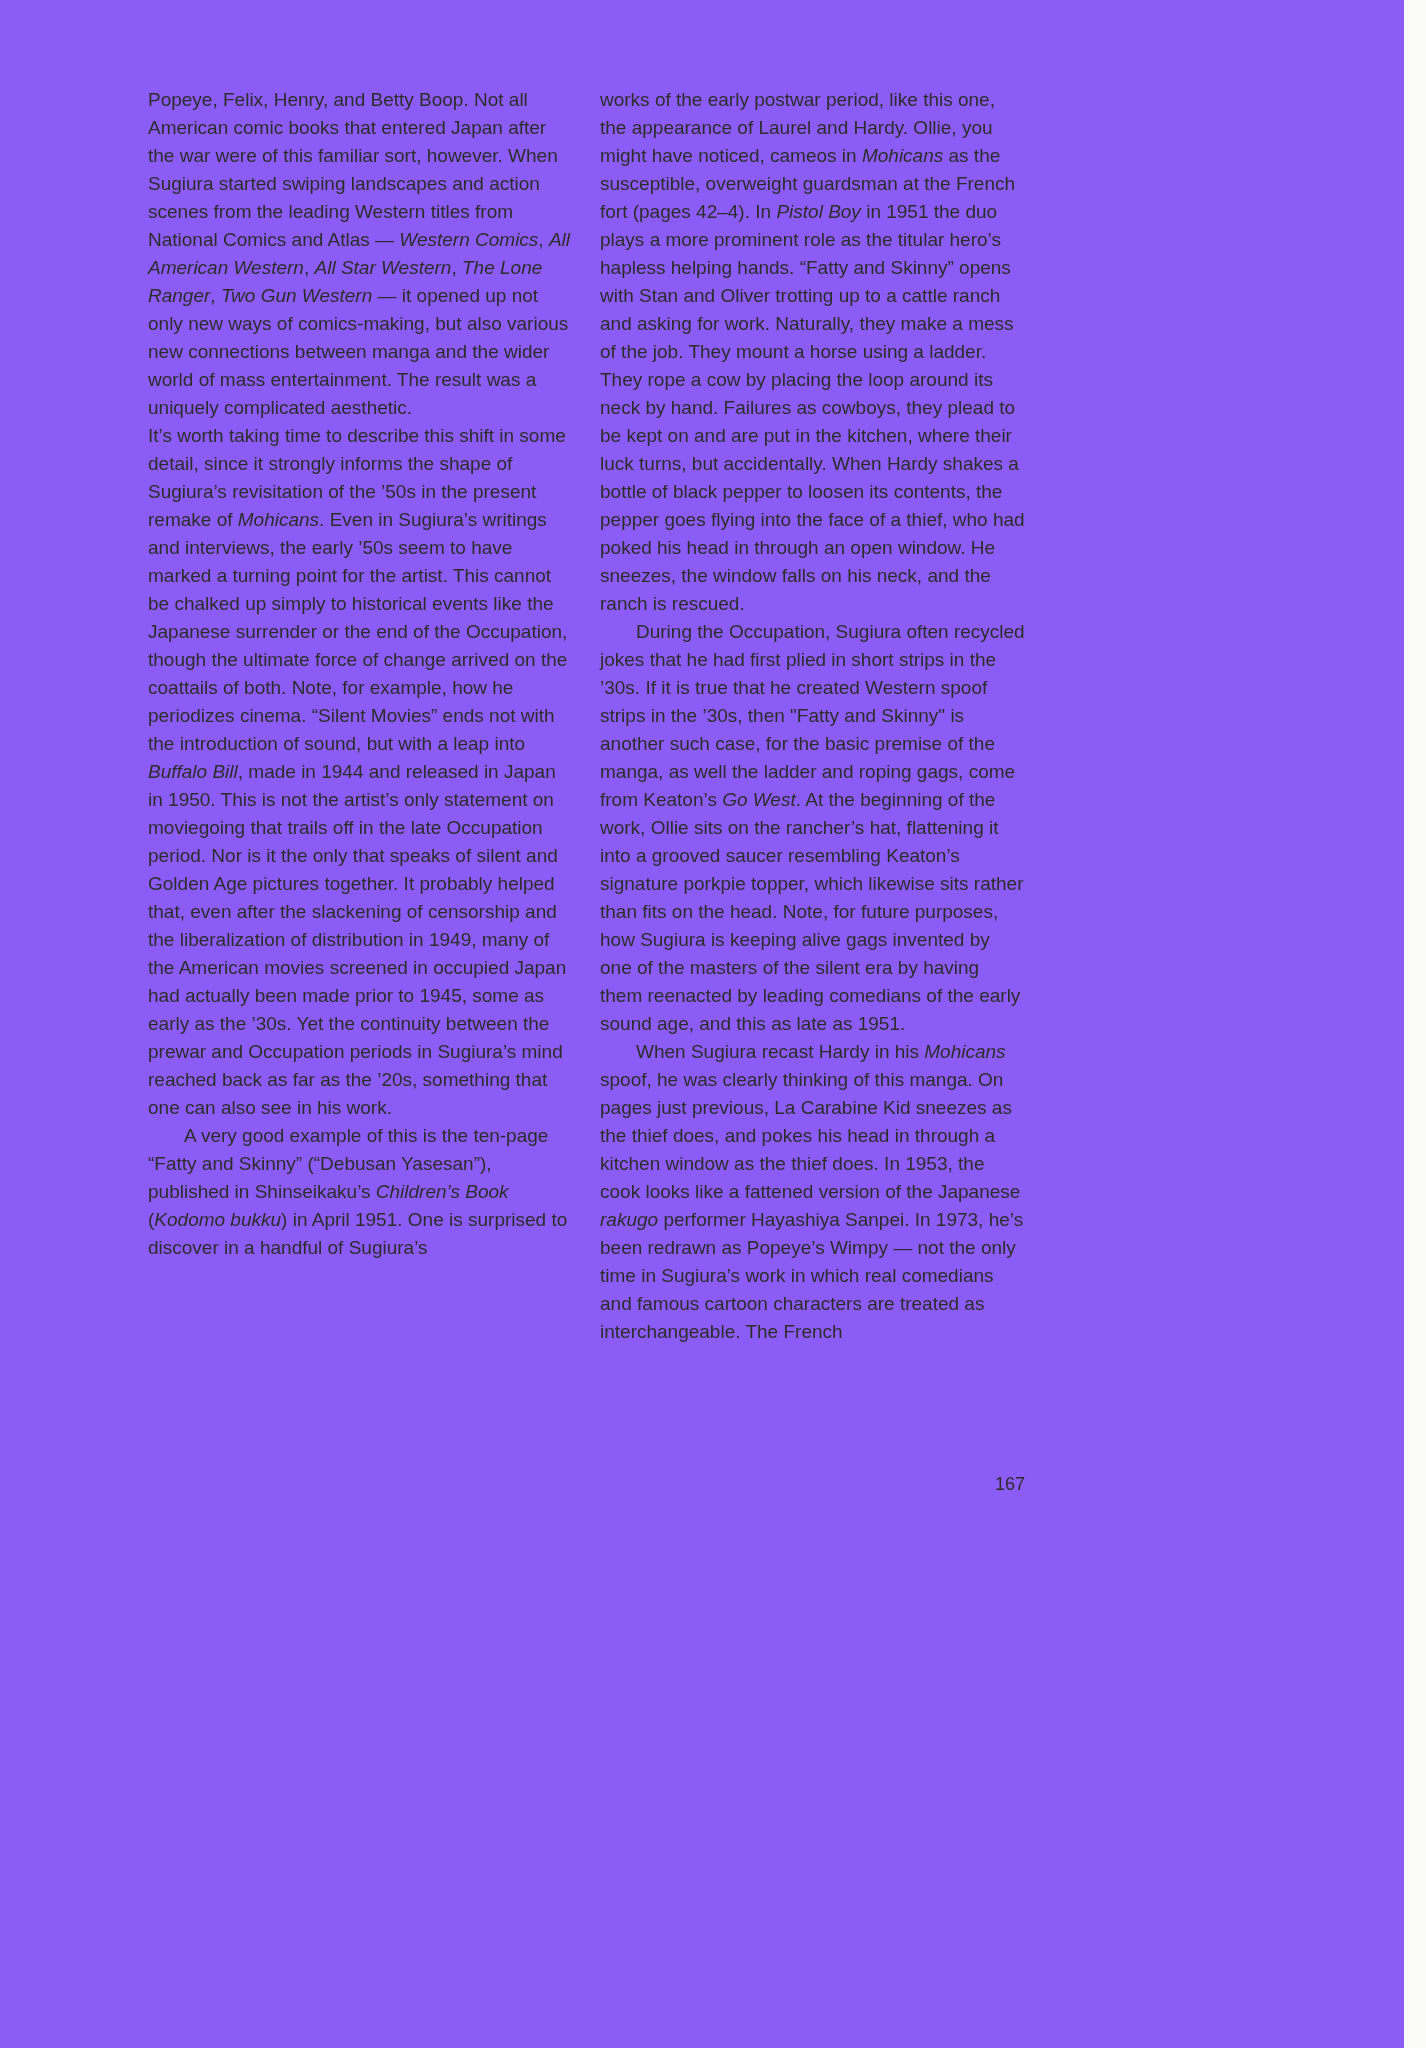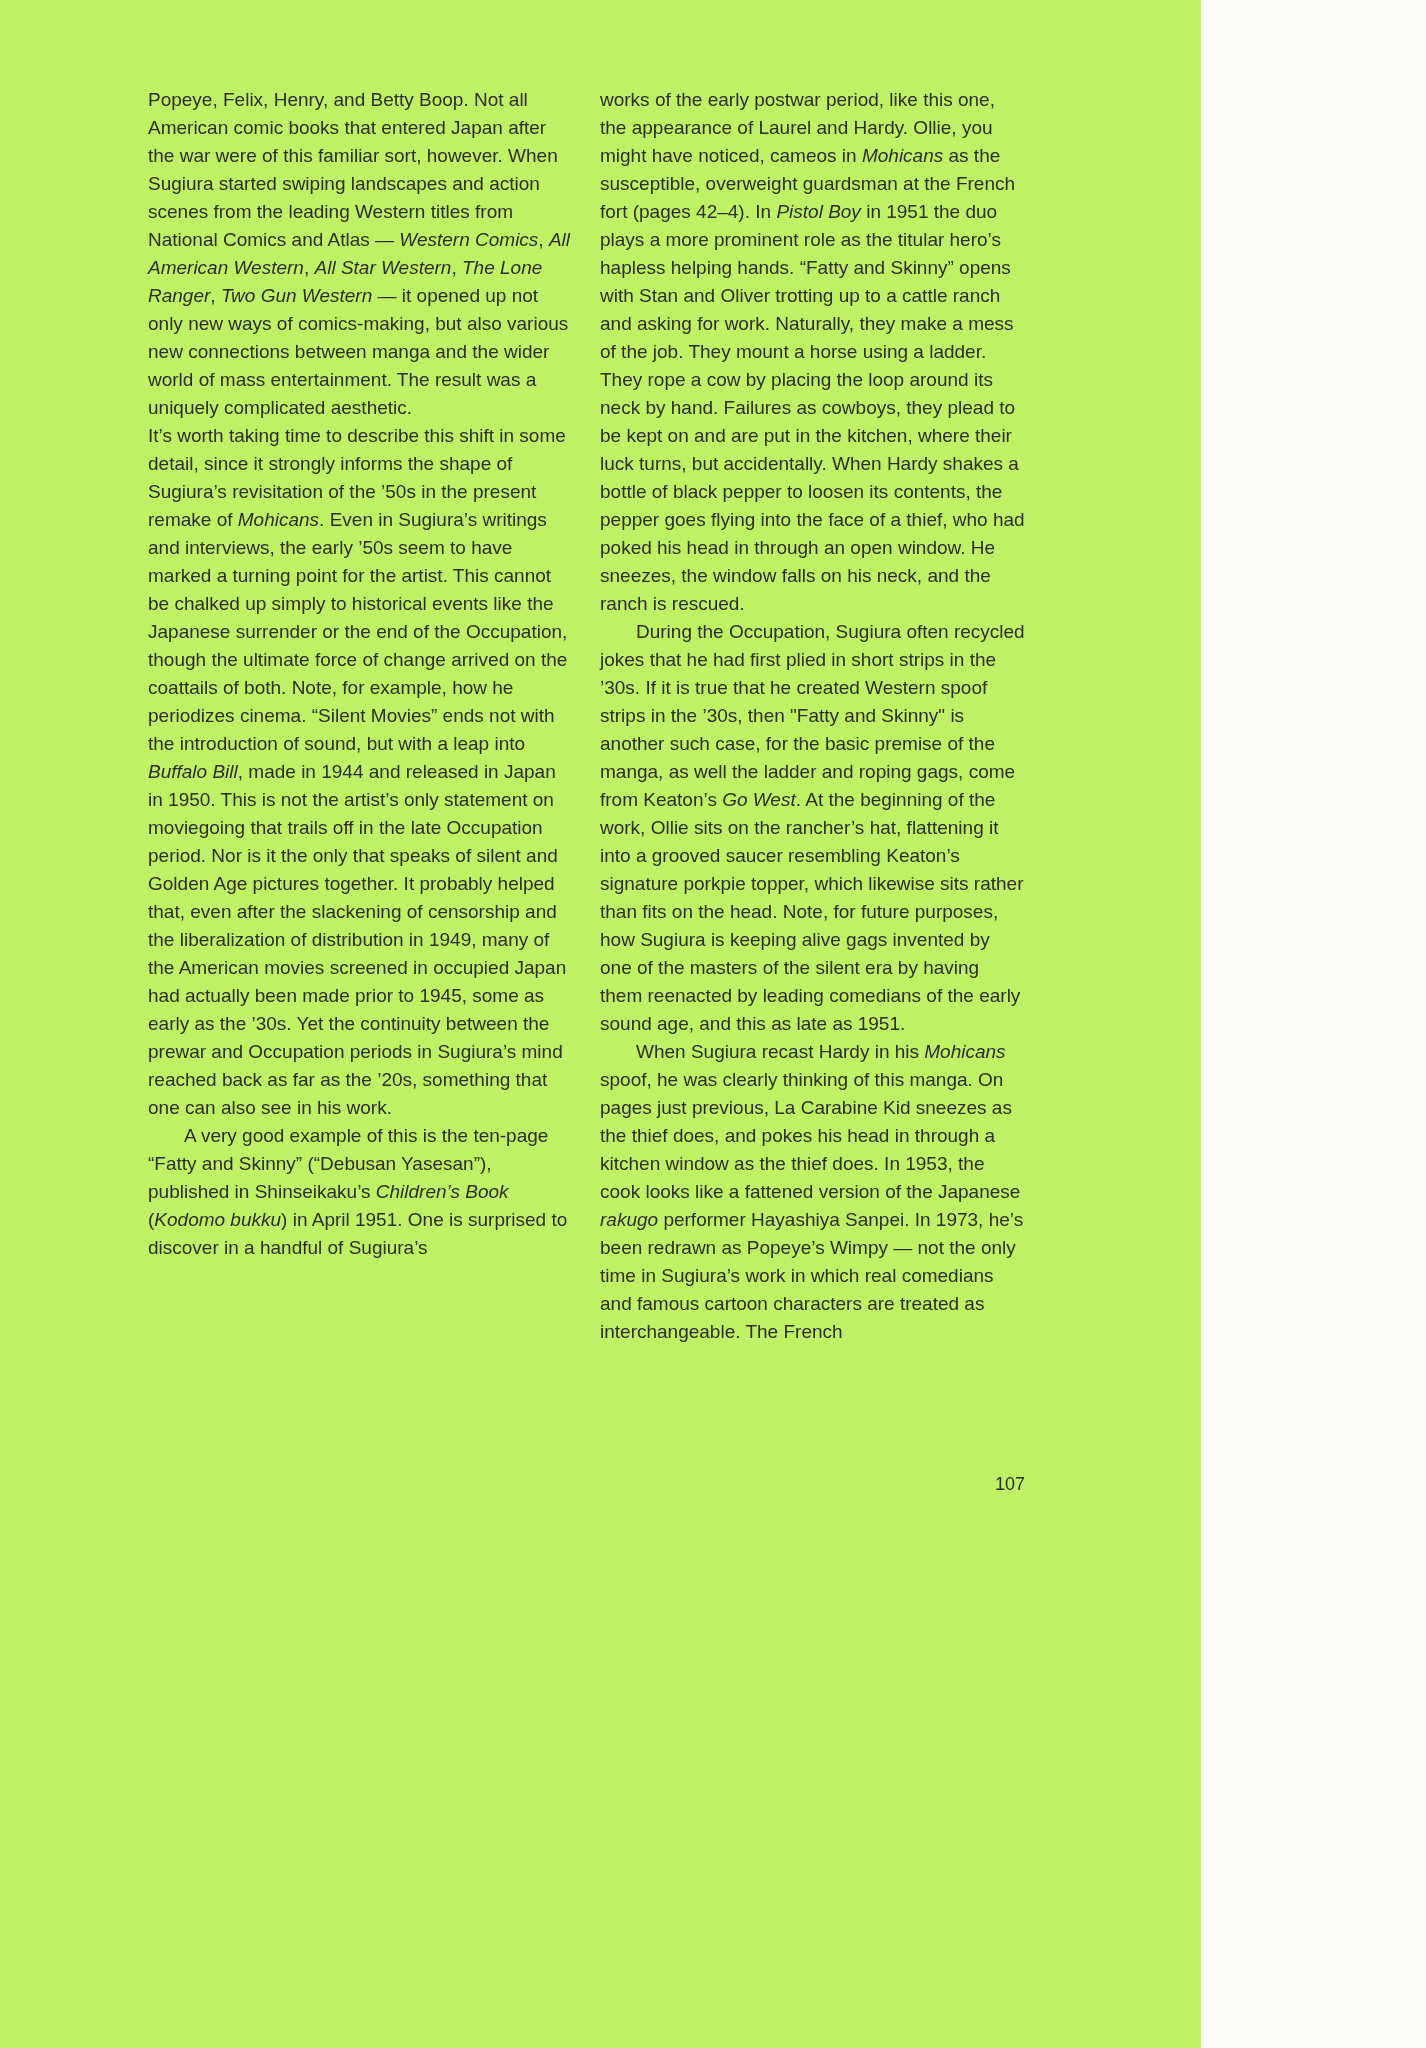--- a/index.html
+++ b/index.html
@@ -7,23 +7,23 @@
     padding: 0;
   }
   body {
     width: 1426px;
     height: 2048px;
     background: #fbfbf9;
     font-family: "Liberation Sans", sans-serif;
   }
   .page {
     position: relative;
-    width: 1201px;
+    width: 1404px;
     height: 2048px;
-    background: #bef264;
+    background: #8b5cf6;
     overflow: hidden;
   }
   .columns {
     position: absolute;
     left: 148px;
     top: 86px;
     display: flex;
     gap: 27px;
   }
   .col {
@@ -69,14 +69,14 @@
         <p><span>Popeye, Felix, Henry, and Betty Boop. Not all American comic books that entered Japan after the war were of this familiar sort, however. When Sugiura started swiping landscapes and action scenes from the leading Western titles from National Comics and Atlas — </span><span class="it">Western Comics</span><span>, </span><span class="it">All American Western</span><span>, </span><span class="it">All Star Western</span><span>, </span><span class="it">The Lone Ranger</span><span>, </span><span class="it">Two Gun Western</span><span> — it opened up not only new ways of comics-making, but also various new connections between manga and the wider world of mass entertainment. The result was a uniquely complicated aesthetic.</span></p>
         <p><span>It’s worth taking time to describe this shift in some detail, since it strongly informs the shape of Sugiura’s revisitation of the ’50s in the present remake of </span><span class="it">Mohicans</span><span>. Even in Sugiura’s writings and interviews, the early ’50s seem to have marked a turning point for the artist. This cannot be chalked up simply to historical events like the Japanese surrender or the end of the Occupation, though the ultimate force of change arrived on the coattails of both. Note, for example, how he periodizes cinema. “Silent Movies” ends not with the introduction of sound, but with a leap into </span><span class="it">Buffalo Bill</span><span>, made in 1944 and released in Japan in 1950. This is not the artist’s only statement on moviegoing that trails off in the late Occupation period. Nor is it the only that speaks of silent and Golden Age pictures together. It probably helped that, even after the slackening of censorship and the liberalization of distribution in 1949, many of the American movies screened in occupied Japan had actually been made prior to 1945, some as early as the ’30s. Yet the continuity between the prewar and Occupation periods in Sugiura’s mind reached back as far as the ’20s, something that one can also see in his work.</span></p>
         <p class="indent"><span>A very good example of this is the ten-page “Fatty and Skinny” (“Debusan Yasesan”), published in Shinseikaku’s </span><span class="it">Children’s Book</span><span> (</span><span class="it">Kodomo bukku</span><span>) in April 1951. One is surprised to discover in a handful of Sugiura’s</span></p>
       </div>
     <div class="col">
         <p><span>works of the early postwar period, like this one, the appearance of Laurel and Hardy. Ollie, you might have noticed, cameos in </span><span class="it">Mohicans</span><span> as the susceptible, overweight guardsman at the French fort (pages 42–4). In </span><span class="it">Pistol Boy</span><span> in 1951 the duo plays a more prominent role as the titular hero’s hapless helping hands. “Fatty and Skinny” opens with Stan and Oliver trotting up to a cattle ranch and asking for work. Naturally, they make a mess of the job. They mount a horse using a ladder. They rope a cow by placing the loop around its neck by hand. Failures as cowboys, they plead to be kept on and are put in the kitchen, where their luck turns, but accidentally. When Hardy shakes a bottle of black pepper to loosen its contents, the pepper goes flying into the face of a thief, who had poked his head in through an open window. He sneezes, the window falls on his neck, and the ranch is rescued.</span></p>
         <p class="indent"><span>During the Occupation, Sugiura often recycled jokes that he had first plied in short strips in the ’30s. If it is true that he created Western spoof strips in the ’30s, then "Fatty and Skinny" is another such case, for the basic premise of the manga, as well the ladder and roping gags, come from Keaton’s </span><span class="it">Go West</span><span>. At the beginning of the work, Ollie sits on the rancher’s hat, flattening it into a grooved saucer resembling Keaton’s signature porkpie topper, which likewise sits rather than fits on the head. Note, for future purposes, how Sugiura is keeping alive gags invented by one of the masters of the silent era by having them reenacted by leading comedians of the early sound age, and this as late as 1951.</span></p>
         <p class="indent"><span>When Sugiura recast Hardy in his </span><span class="it">Mohicans</span><span> spoof, he was clearly thinking of this manga. On pages just previous, La Carabine Kid sneezes as the thief does, and pokes his head in through a kitchen window as the thief does. In 1953, the cook looks like a fattened version of the Japanese </span><span class="it">rakugo</span><span> performer Hayashiya Sanpei. In 1973, he’s been redrawn as Popeye’s Wimpy — not the only time in Sugiura’s work in which real comedians and famous cartoon characters are treated as interchangeable. The French</span></p>
       </div>
   </div>
-  <div class="page-number">107</div>
+  <div class="page-number">167</div>
 </div>
 
 </body></html>

